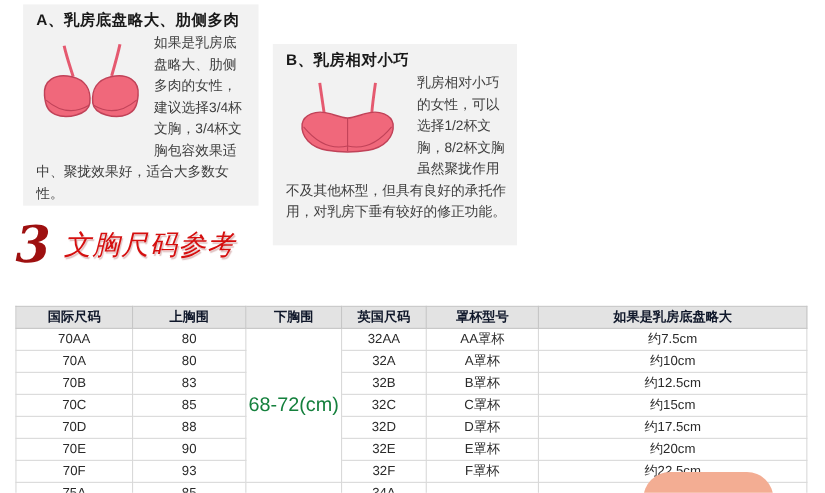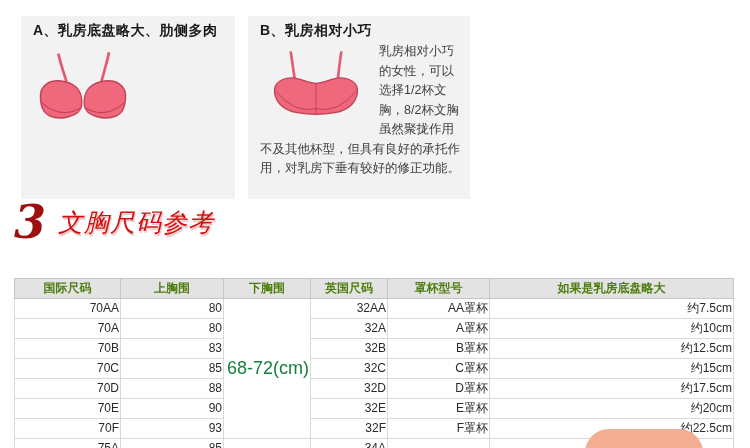--- a/index.html
+++ b/index.html
@@ -5,30 +5,30 @@
   html, body {
     margin: 0; padding: 0;
     width: 750px; height: 448px;
     overflow: hidden;
     background: #ffffff;
     font-family: "Liberation Sans", "DejaVu Sans", sans-serif;
   }
   .page { position: relative; width: 750px; height: 448px; }
 
   
-  .panels { position: absolute; left: 21px; top: 16px; display: flex; gap: 13px; justify-content: space-between; }
+  .panels { position: absolute; left: 21px; top: 4px; display: flex; gap: 13px; justify-content: space-between; }
   .panel {
     box-sizing: border-box;
     background: #f2f2f2;
     height: 183px;
     padding: 4px 10px 8px 12px;
     overflow: hidden;
   }
   .panel.a { width: 214px; }
-  .panel.b { width: 222px; }
+  .panel.b { width: 222px; margin-top: 36px; }
   .panel.c { width: 237px; }
   .panel-title {
     margin: 2px 0 2px 0;
     font-size: 14px; font-weight: bold; color: #191919;
     letter-spacing: 0.5px;
   }
   .panel-text {
     margin: 0;
     font-size: 12.5px; line-height: 19.5px; color: #3d3d3d;
   }
@@ -65,29 +65,29 @@
   table.size-table {
     border-collapse: collapse; table-layout: fixed;
     width: 719px;
     font-size: 12px; color: #2a2a2a;
   }
   table.size-table th {
     box-sizing: border-box;
     background: #e3e3e3;
     border: 1px solid #c6c6c6;
     height: 19px;
-    font-size: 12px; font-weight: bold; color: #4d7c0f;
+    font-size: 12px; font-weight: bold; color: #0f172a;
     text-align: center;
   }
   table.size-table td {
     box-sizing: border-box;
     border: 1px solid #d9d9d9;
     background: #ffffff;
     height: 18px; line-height: 17px;
-    text-align: right;
+    text-align: center;
     overflow: hidden;
   }
   td.underbust { font-size: 18px; color: #15803d; }
 
   
   .bottom-blob {
     position: absolute;
     left: 585px; top: 429px;
     width: 118px; height: 34px;
     background: #f3ad93;
@@ -112,20 +112,21 @@
           <g fill="#f0687b" stroke="#c04258" stroke-width="2">
             <path d="M8 70 C6 50 22 40 44 45 C62 49 70 62 68 80 C66 95 38 102 22 95 C11 90 9 81 8 70 Z"></path>
             <path d="M132 70 C134 50 118 40 96 45 C78 49 70 62 72 80 C74 95 102 102 118 95 C129 90 131 81 132 70 Z"></path>
           </g>
           <g fill="none" stroke="#c04258" stroke-width="1.5">
             <path d="M10 76 Q38 100 67 83"></path>
             <path d="M130 76 Q102 100 73 83"></path>
           </g>
         </svg>
       </span>
+      <p class="panel-text">如果是乳房底盘略大、肋侧多肉的女性，建议选择3/4杯文胸，3/4杯文胸包容效果适中、聚拢效果好，适合大多数女性。</p>
     </div>
 
     <div class="panel b">
       <h3 class="panel-title">B、乳房相对小巧</h3>
       <span class="bra-fig">
         <svg viewBox="0 0 140 120" xmlns="http://www.w3.org/2000/svg">
           <g fill="none" stroke="#e55a70" stroke-width="4">
             <path d="M32 2 C34 16 36 30 38 43"></path>
             <path d="M108 2 C106 16 104 30 103 43"></path>
           </g>

